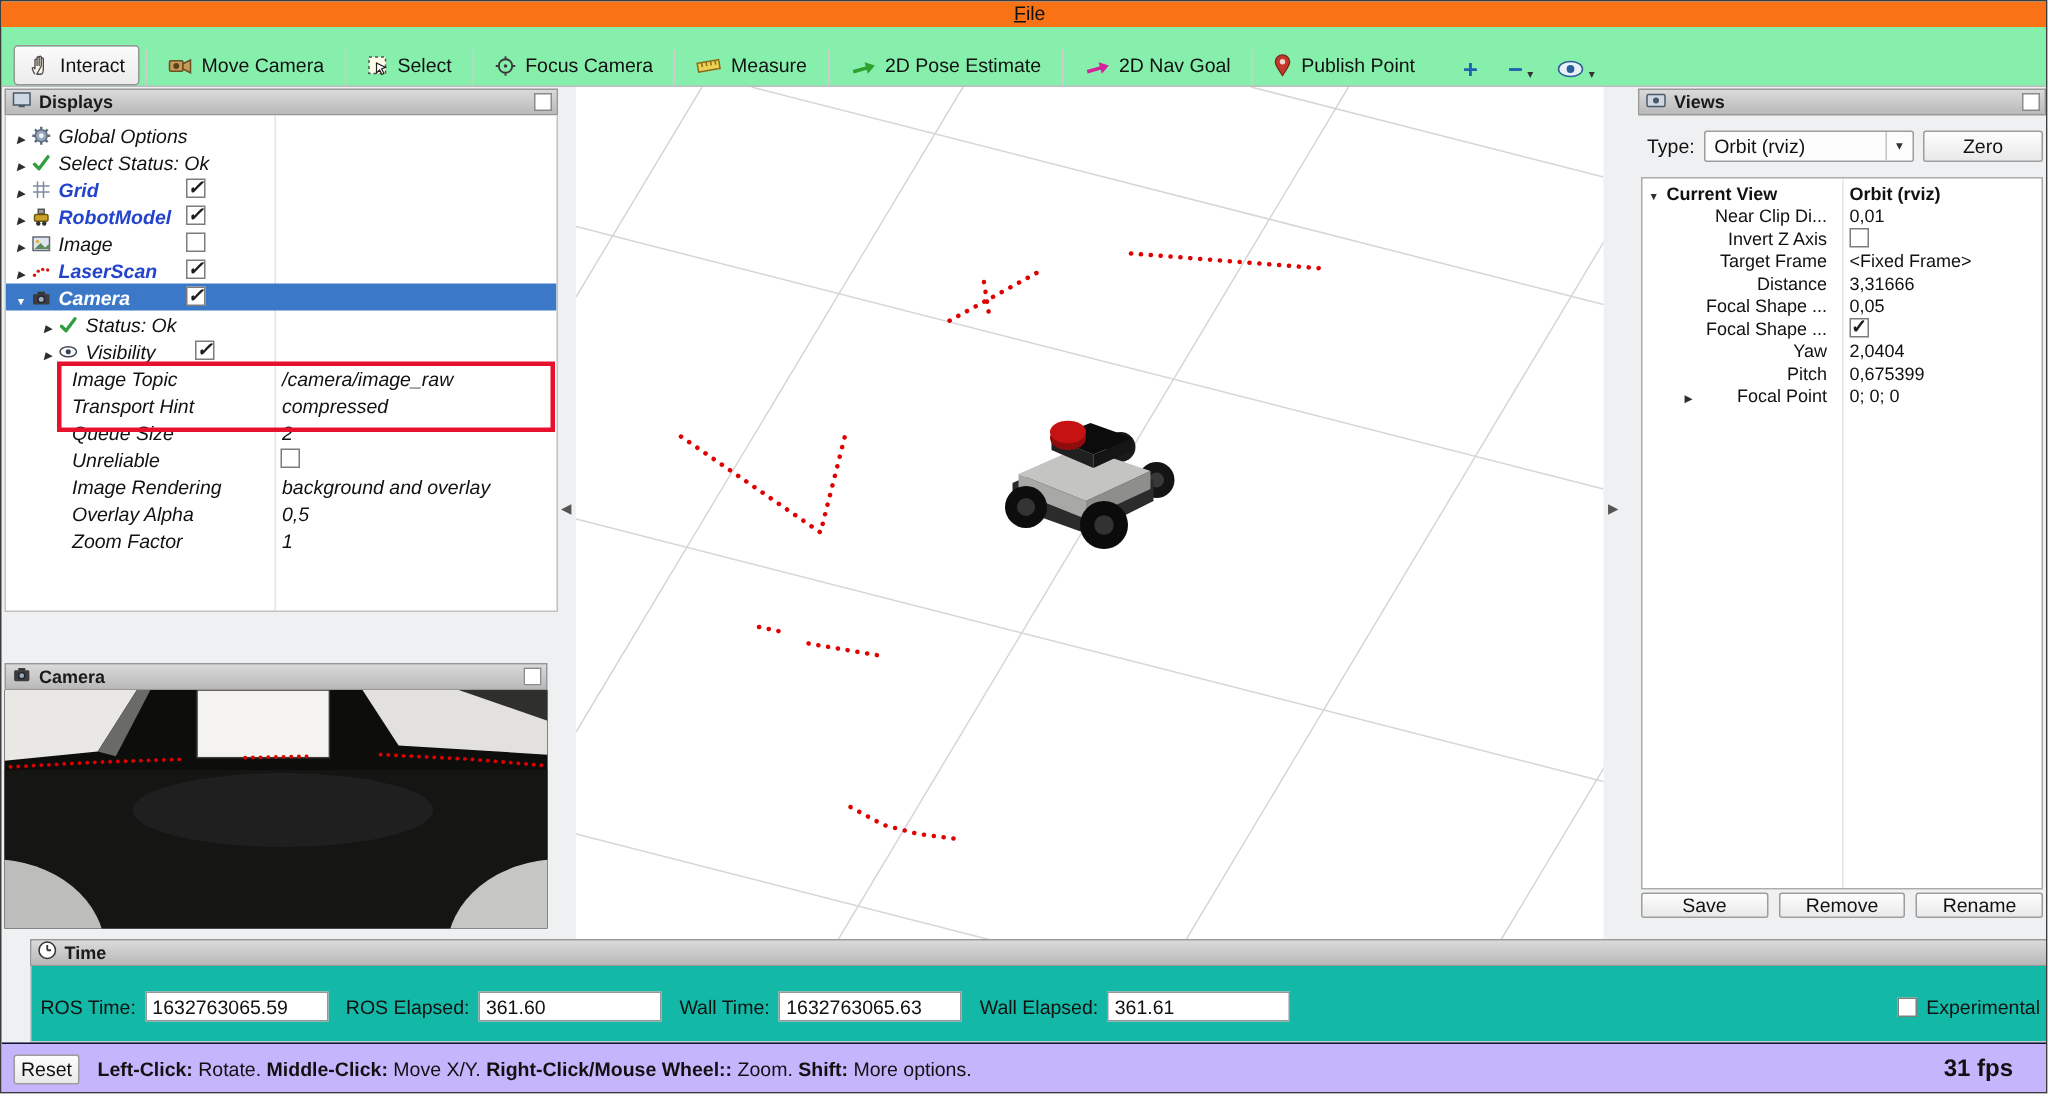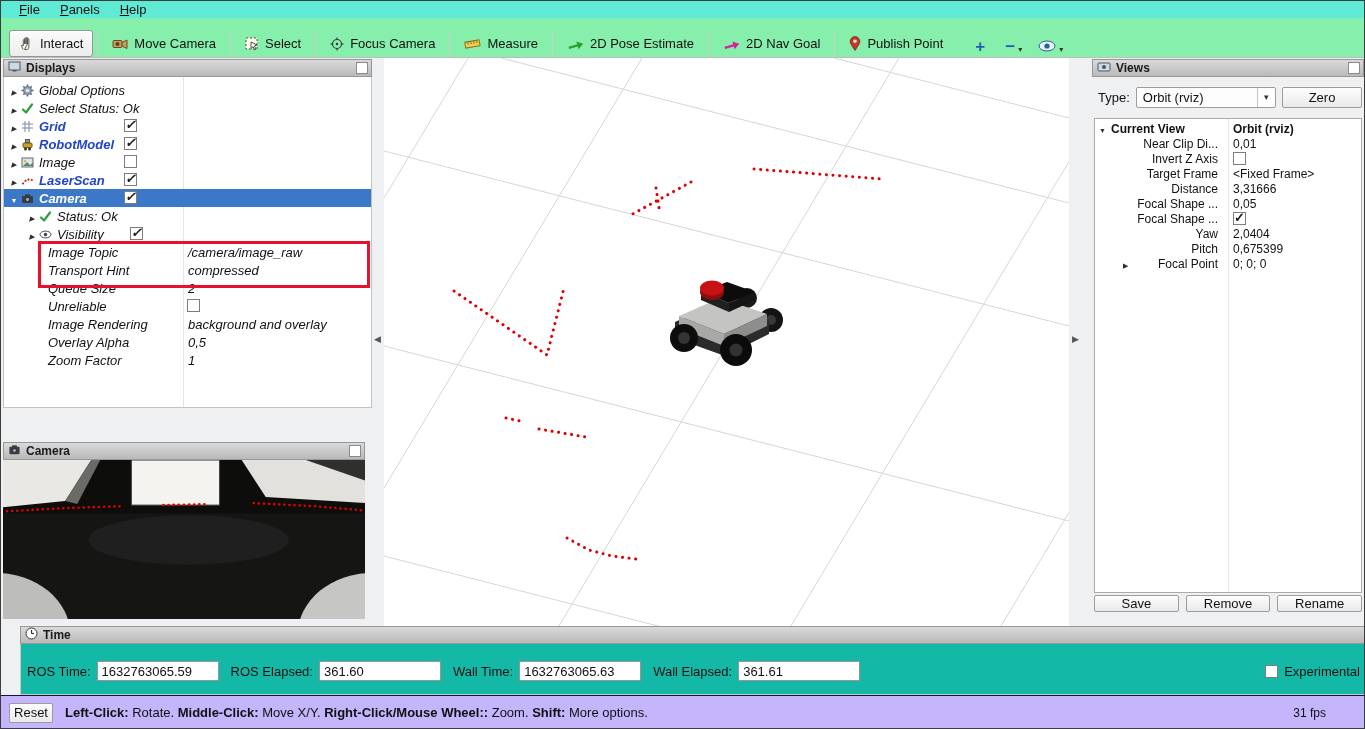--- a/index.html
+++ b/index.html
@@ -1,21 +1,21 @@
 <!DOCTYPE html>
 <html><head>
 <meta charset="utf-8">
 <style>
   html,body{margin:0;padding:0;background:#d8d8d8;}
   .window{position:relative;width:1365px;height:729px;background:#eff0f1;border:1px solid #3c3c3c;
           box-sizing:border-box;font-family:"Liberation Sans",sans-serif;font-size:13px;color:#111;overflow:hidden;}
 
   
-  .menubar{position:absolute;left:0;top:0;right:0;height:17px;background:#5eead4;border-bottom:1px solid #dedede;
-           display:flex;align-items:center;padding-left:8px;}
+  .menubar{position:absolute;left:0;top:0;right:0;height:17px;background:#f97316;border-bottom:1px solid #dedede;
+           display:flex;align-items:center;padding-left:8px;flex-direction:column;}
   .menu-item{display:inline-block;padding:0 10px;font-size:13px;}
   .menu-item::first-letter{text-decoration:underline;}
 
   
   .toolbar{position:absolute;left:0;top:17px;right:0;height:39px;background:#86efac;border-bottom:1px solid #bdbdbd;
            display:flex;align-items:flex-end;padding:0 8px;}
   .tool{display:flex;align-items:center;gap:6px;padding:5px 9px;white-space:nowrap;border:1px solid transparent;border-radius:3px;}
   .tool.active{border:1px solid #979797;background:linear-gradient(#fbfbfb,#ececec);}
   .tsep{width:1px;height:24px;background:#cdcdcd;margin:0 4px;flex:0 0 auto;}
   .ticon{display:inline-flex;align-items:center;}
@@ -100,21 +100,21 @@
   .time-fields{position:absolute;left:6px;top:17px;display:flex;align-items:center;gap:6px;}
   .tf-label{white-space:nowrap;margin-left:6px;}
   .experimental{position:absolute;right:20px;top:20px;display:flex;align-items:center;gap:6px;}
 
   
   .statusbar{position:absolute;left:0;top:694px;width:1365px;height:34px;background:#c4b5fd;border-top:1px solid #0f172a;
              display:flex;align-items:center;padding:0 8px;box-sizing:border-box;}
   .statusbar .btn{width:44px;height:20px;}
   .help{margin-left:12px;white-space:nowrap;}
   .hseg.b{font-weight:bold;}
-  .fps{margin-left:auto;margin-right:32px;font-size:12px;}
+  .fps{margin-left:auto;margin-right:16px;font-size:16px;font-weight:bold;}
 </style>
 </head>
 <body>
 
 <div class="window">
 
   <div class="menubar">
     <span class="menu-item">File</span>
     <span class="menu-item">Panels</span>
     <span class="menu-item">Help</span>

